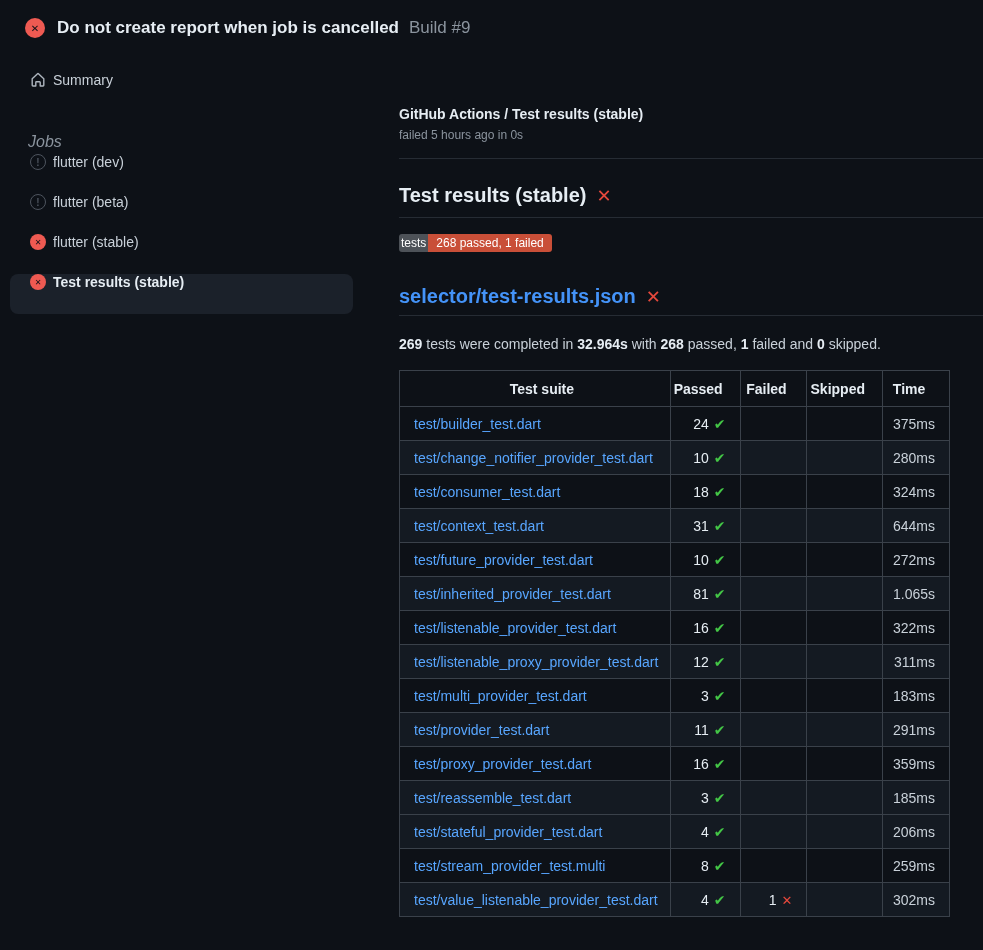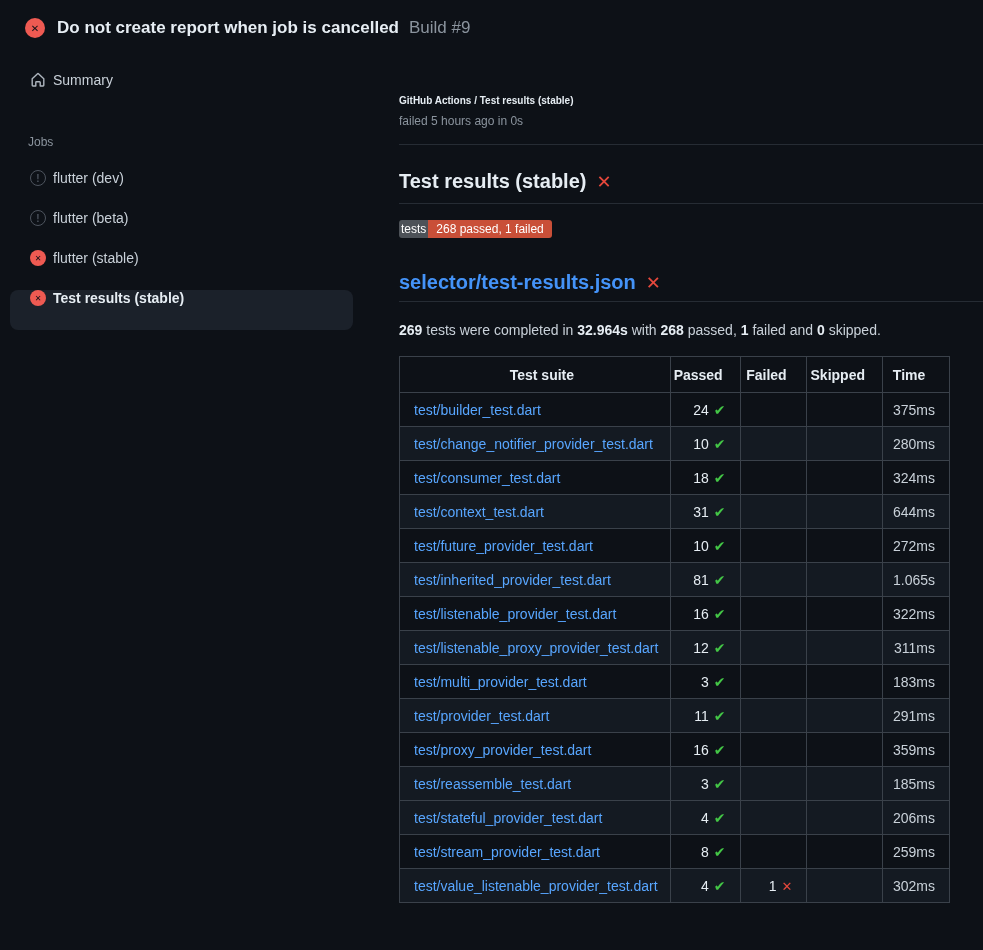--- a/index.html
+++ b/index.html
@@ -55,43 +55,43 @@
     height:40px;
     margin:0 46px 0 10px;
     padding-left:20px;
     display:flex;gap:7px;
     border-radius:8px;
     font-size:14px;color:var(--text);
     cursor:pointer;
   }
   .side-item.selected{background:var(--selected-bg);color:var(--text-bright);font-weight:700;}
   .jobs-heading{
-    margin:22px 0 20px 28px;
-    font-size:12px;color:var(--text-muted);
-    height:16px;line-height:16px;
+    margin:22px 0 4px 28px;
+    font-size:16px;color:var(--text-muted);
+    height:16px;line-height:16px;font-style:italic;
   }
   .icon-16{width:16px;height:16px;flex-shrink:0;display:inline-flex;align-items:center;justify-content:center;}
   .job-cancelled-icon{
     width:16px;height:16px;border-radius:50%;
     border:1.5px solid var(--cancel-icon);
     color:var(--cancel-icon);
     display:inline-flex;align-items:center;justify-content:center;
     font-size:10px;font-weight:700;flex-shrink:0;
   }
   .job-failed-icon{
     width:16px;height:16px;border-radius:50%;
     background:var(--failed-icon-bg);
     color:var(--bg);
     display:inline-flex;align-items:center;justify-content:center;
     font-size:8px;font-weight:700;flex-shrink:0;
     font-family:"DejaVu Sans", sans-serif;
   }
   
   .main{flex:1;padding-top:36px;min-width:0;}
-  .breadcrumb{font-size:10px;font-weight:700;color:var(--text-bright);line-height:17px;}
+  .breadcrumb{font-size:14px;font-weight:700;color:var(--text-bright);line-height:17px;margin-top:14px;}
   .status-line{font-size:12px;color:var(--text-muted);margin-top:5px;line-height:14px;}
   .divider{border:0;border-top:1px solid var(--divider);height:0;margin-top:16px;}
   .h2{
     font-size:20px;font-weight:700;color:var(--text-bright);
     margin-top:24px;line-height:25px;
     display:flex;align-items:center;gap:10px;
   }
   .h2-divider{border:0;border-top:1px solid var(--divider);height:0;margin-top:9px;}
   .x-mark{
     color:var(--failure);
@@ -307,21 +307,21 @@
             <td class="col-num cell-time">185ms</td>
           </tr>
           <tr class="alt">
             <td class="col-suite"><a class="suite-link">test/stateful_provider_test.dart</a></td>
             <td class="col-num"><span class="cell-num">4</span><span class="check-icon">✔</span></td>
             <td class="col-num"></td>
             <td class="col-num"></td>
             <td class="col-num cell-time">206ms</td>
           </tr>
           <tr class="">
-            <td class="col-suite"><a class="suite-link">test/stream_provider_test.dart</a></td>
+            <td class="col-suite"><a class="suite-link">test/stream_provider_test.multi</a></td>
             <td class="col-num"><span class="cell-num">8</span><span class="check-icon">✔</span></td>
             <td class="col-num"></td>
             <td class="col-num"></td>
             <td class="col-num cell-time">259ms</td>
           </tr>
           <tr class="alt">
             <td class="col-suite"><a class="suite-link">test/value_listenable_provider_test.dart</a></td>
             <td class="col-num"><span class="cell-num">4</span><span class="check-icon">✔</span></td>
             <td class="col-num"><span class="cell-num">1</span><span class="cross-icon">✕</span></td>
             <td class="col-num"></td>

